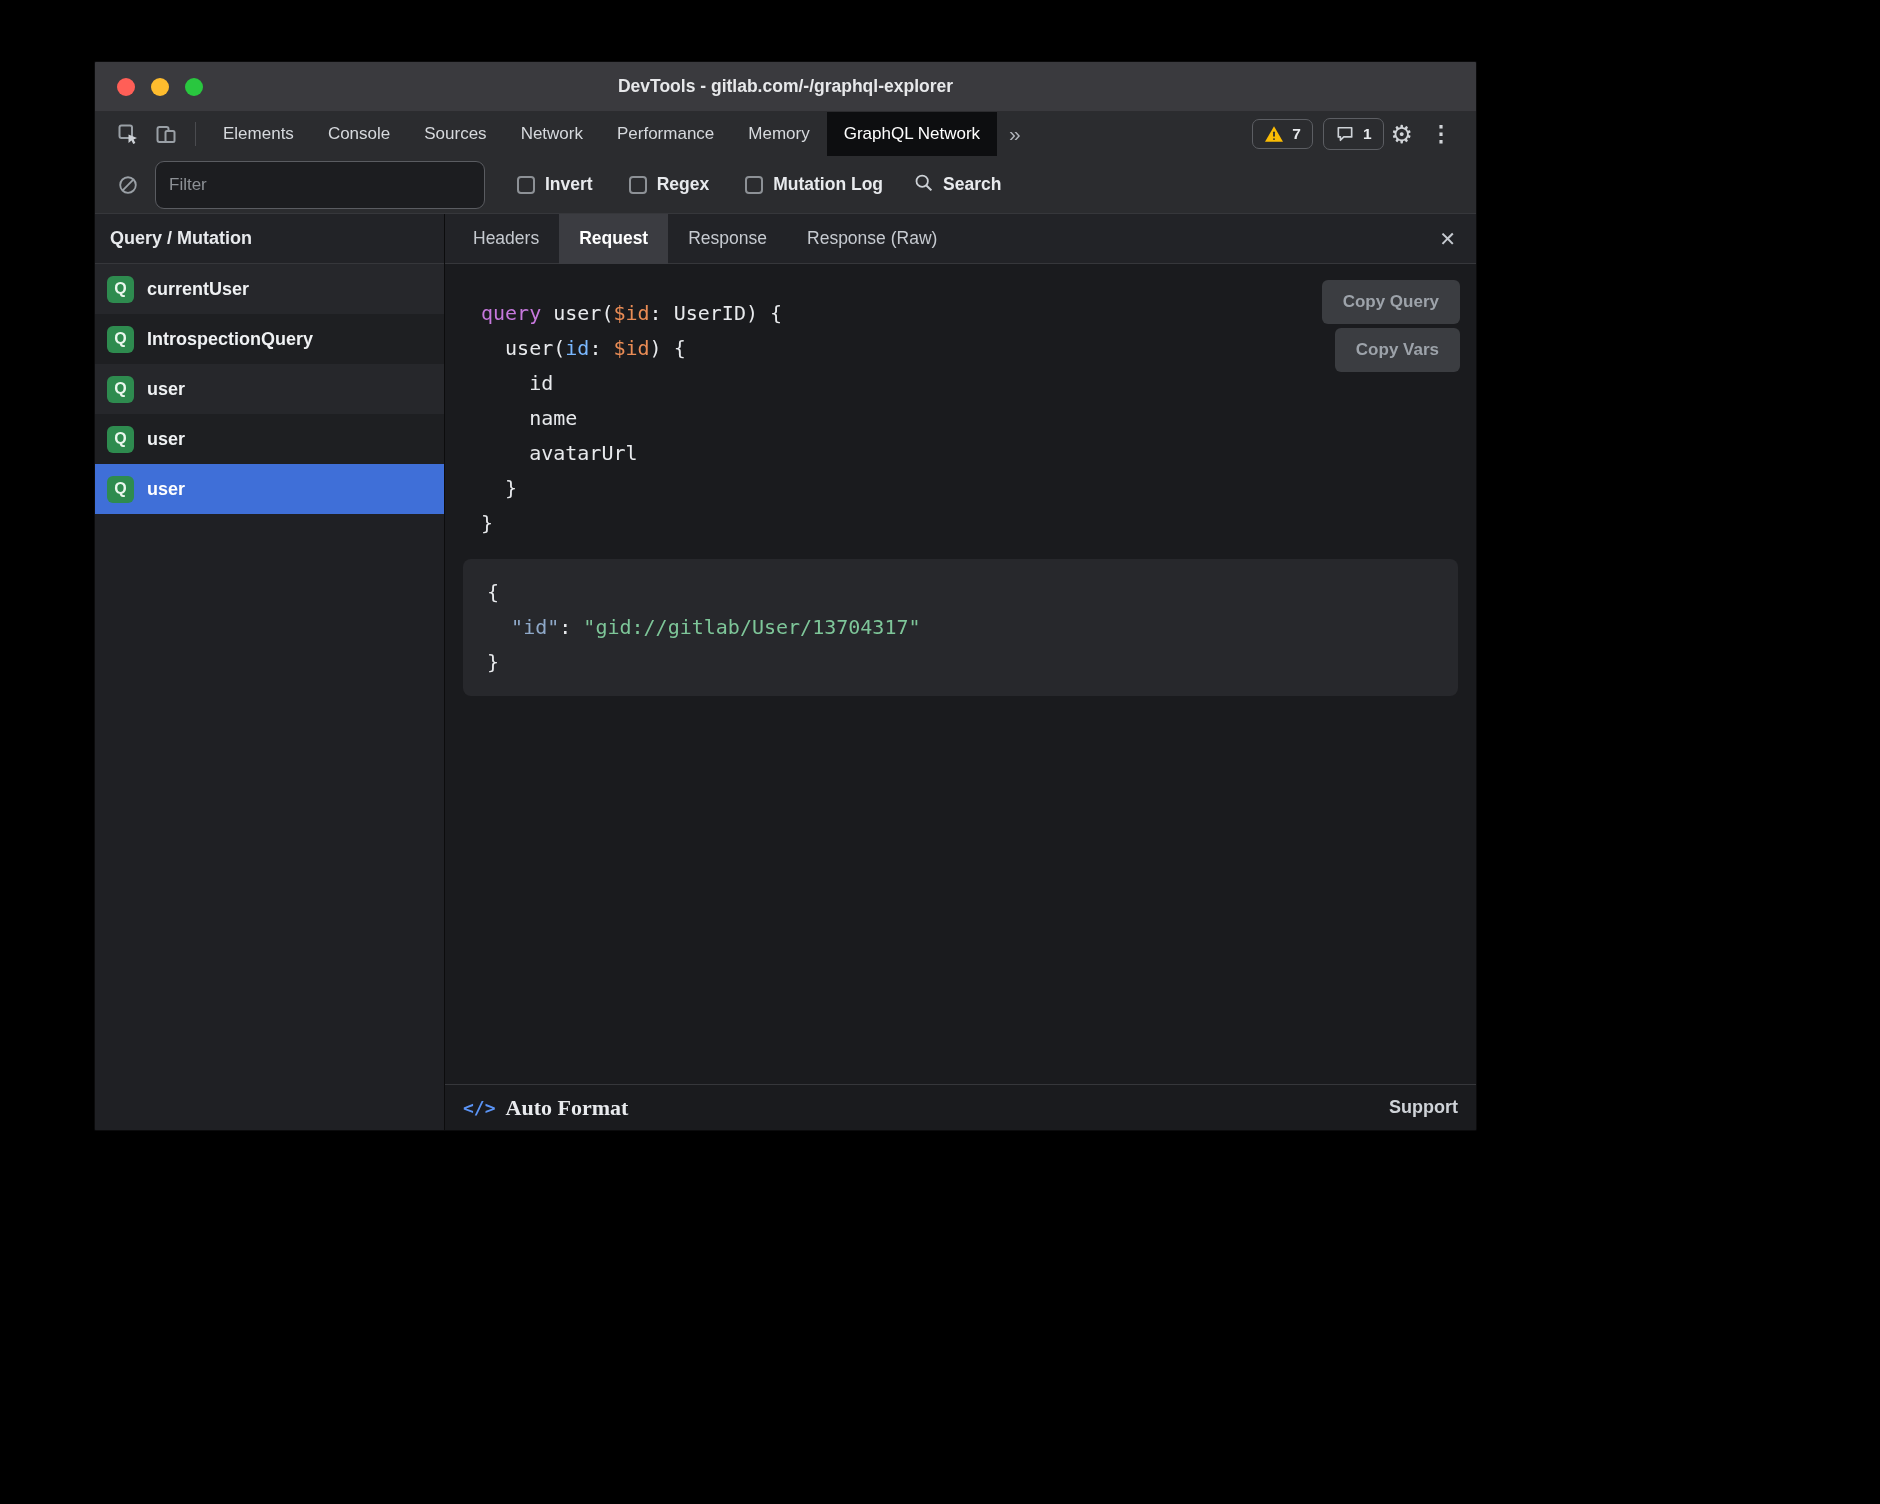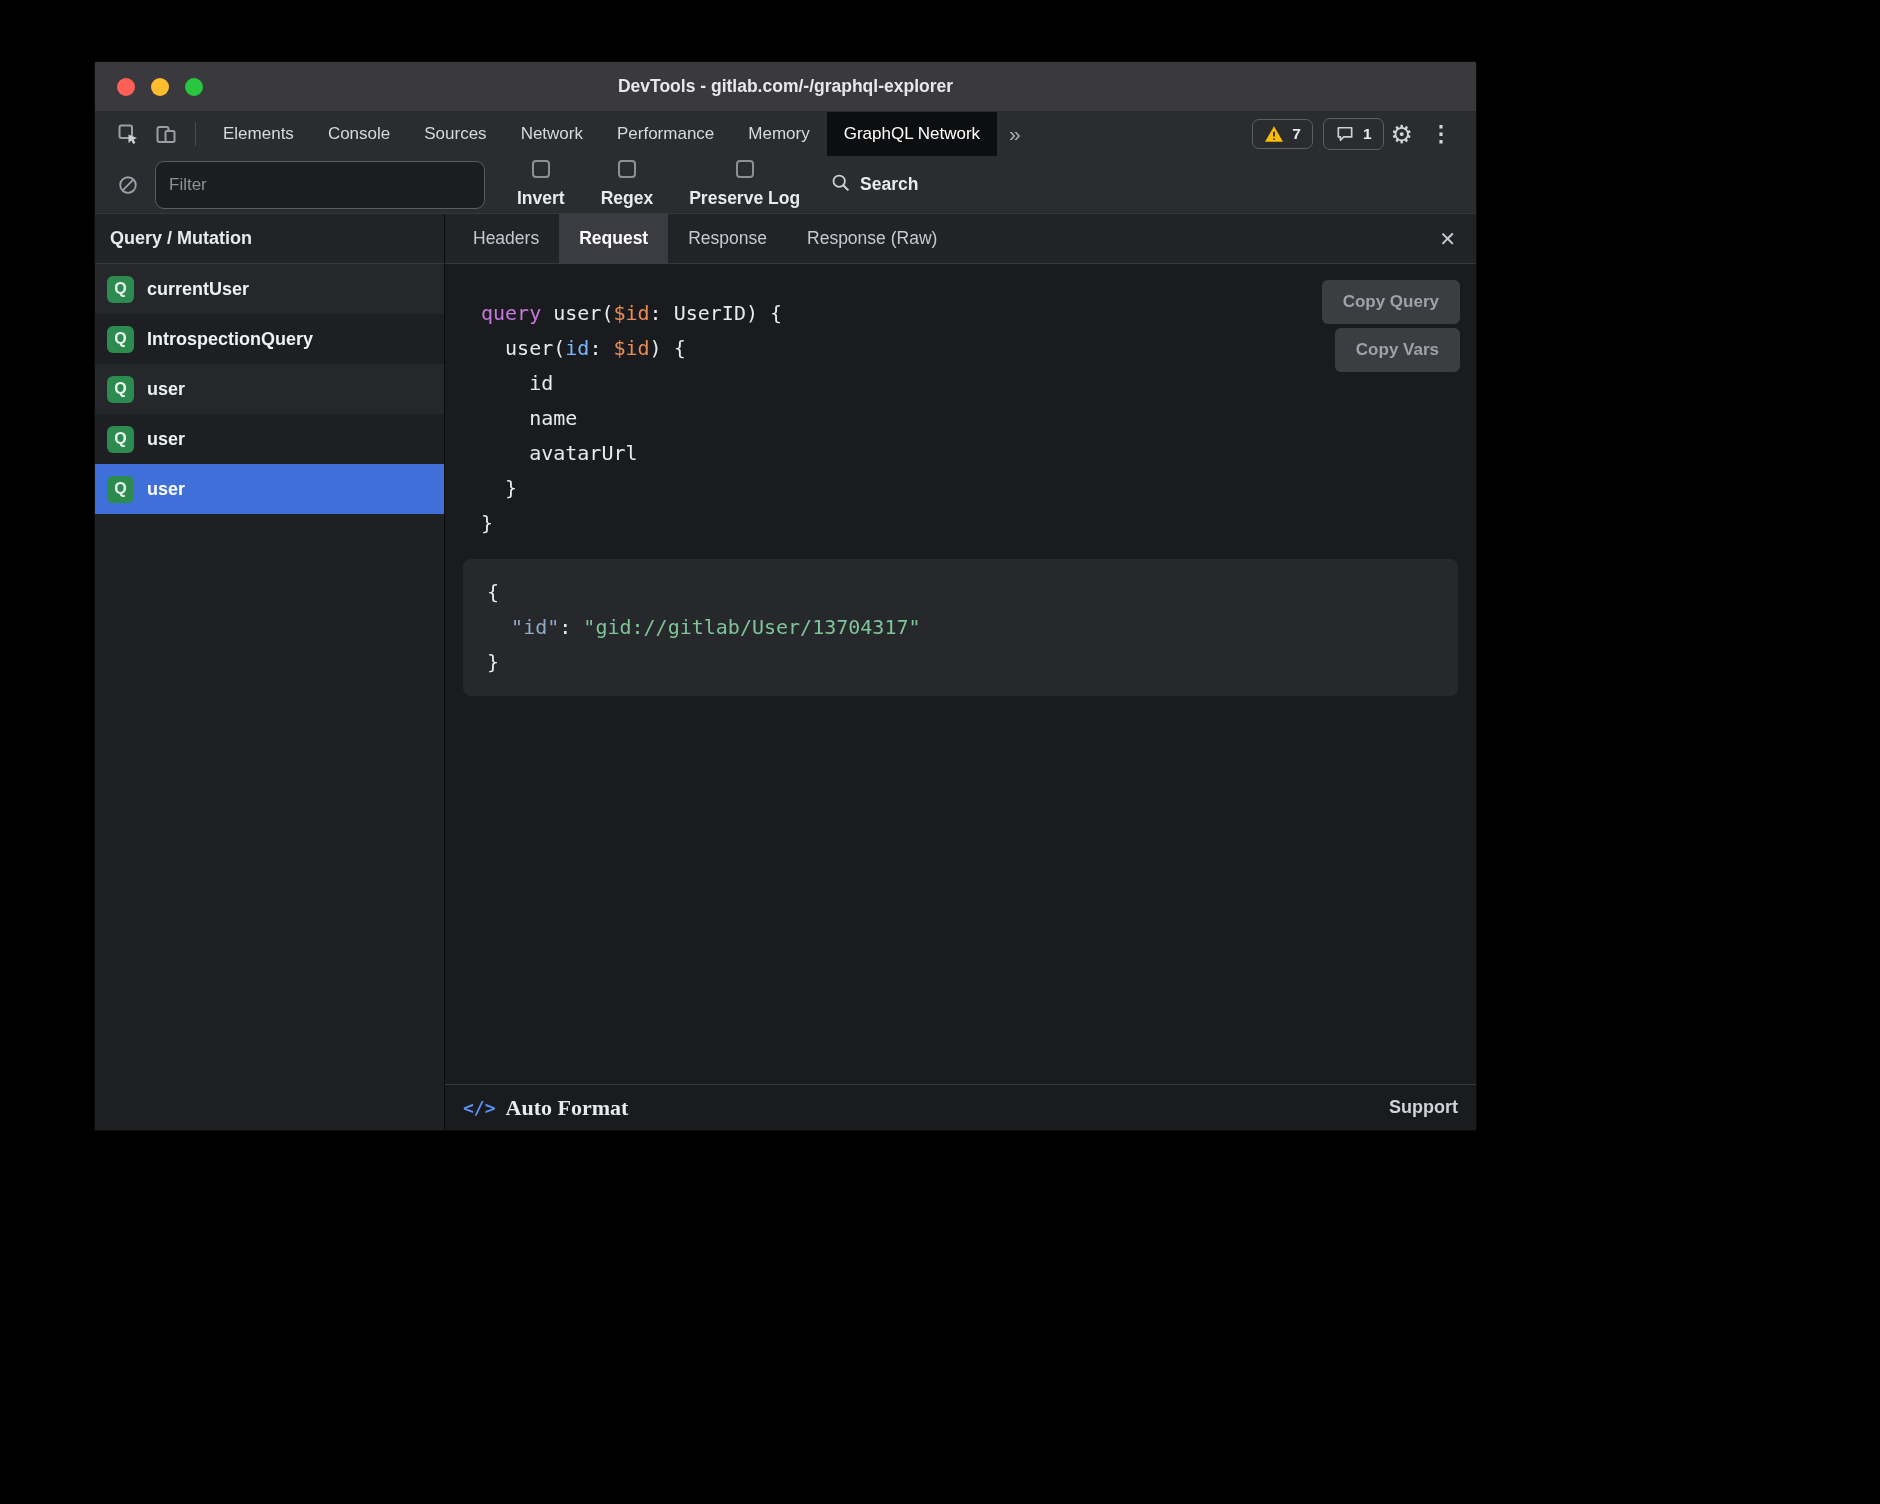--- a/index.html
+++ b/index.html
@@ -38,21 +38,21 @@
     padding:5px 11px; color:#e8eaed; font-weight:700; font-size:15.5px; margin-left:10px;}
   .badge svg{display:block;}
 
   
   .filterbar{height:58px; background:#2b2c2f; border-bottom:1px solid #36373b; flex:0 0 auto;
     display:flex; align-items:center; padding:0 18px;}
   .clear-wrap{display:inline-flex; padding:0 4px;}
   .filter-input{width:330px; height:48px; margin-left:12px; background:#1c1d20; border:1px solid #5a5c61;
     border-radius:9px; color:#e8eaed; padding:0 13px; font-size:17px; outline:none; font-family:"Liberation Sans",sans-serif;}
   .filter-input::placeholder{color:#8d9196;}
-  .check{display:flex; align-items:center; gap:10px; margin-left:36px; font-size:17.5px; font-weight:600; color:#e8eaed;flex-direction:column;}
+  .check{display:flex; align-items:center; gap:10px; margin-left:36px; font-size:17.5px; font-weight:600; color:#e8eaed;}
   .check:first-of-type{margin-left:32px;}
   .box{width:18px; height:18px; border:2px solid #8d9196; border-radius:4px; background:transparent;}
   .search{display:flex; align-items:center; gap:9px; margin-left:30px; font-size:17.5px; font-weight:600; color:#e8eaed;}
 
   
   .main{flex:1; display:flex; min-height:0;}
   .sidebar{width:350px; flex:0 0 auto; background:#1f2024; border-right:1px solid #0c0c0d; display:flex; flex-direction:column;}
   .side-header{height:50px; flex:0 0 auto; display:flex; align-items:center; padding:0 15px;
     font-size:18px; font-weight:700; color:#e8eaed; background:#222327; border-bottom:1px solid #36373b;}
   .query-list{flex:1; overflow:hidden;}
@@ -169,21 +169,21 @@
       <label class="check">
         <span class="box"></span>
         <span>Invert</span>
       </label>
       <label class="check">
         <span class="box"></span>
         <span>Regex</span>
       </label>
       <label class="check">
         <span class="box"></span>
-        <span>Preserve Log</span>
+        <span>Mutation Log</span>
       </label>
       <div class="search">
         <span>
           <svg width="21" height="21" viewBox="0 0 24 24">
               <circle cx="10.5" cy="10.5" r="6.5" fill="none" stroke="#cdd1d6" stroke-width="2"></circle>
               <line x1="15.3" y1="15.3" x2="21" y2="21" stroke="#cdd1d6" stroke-width="2.4"></line>
             </svg>
         </span>
         <span>Search</span>
       </div>

